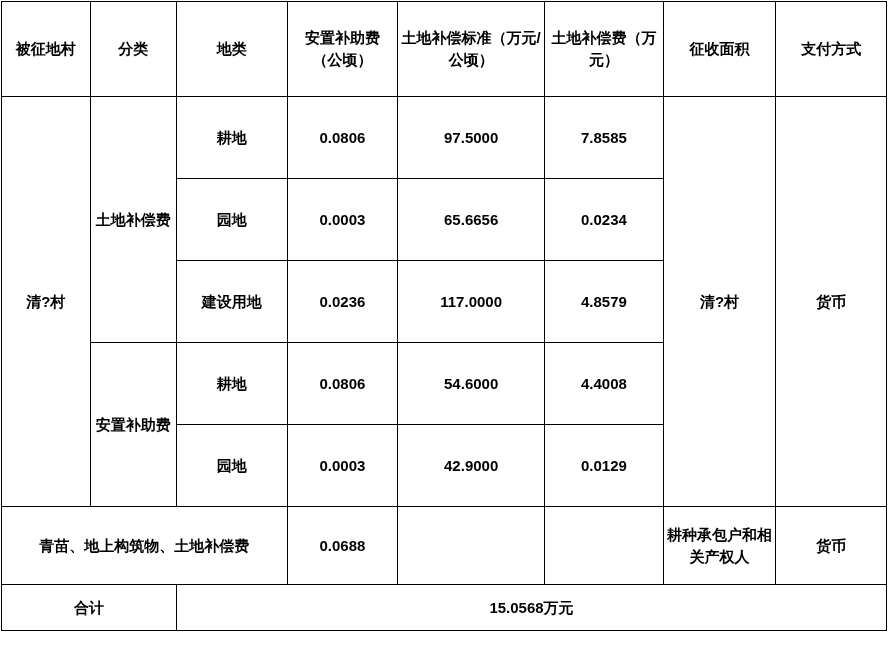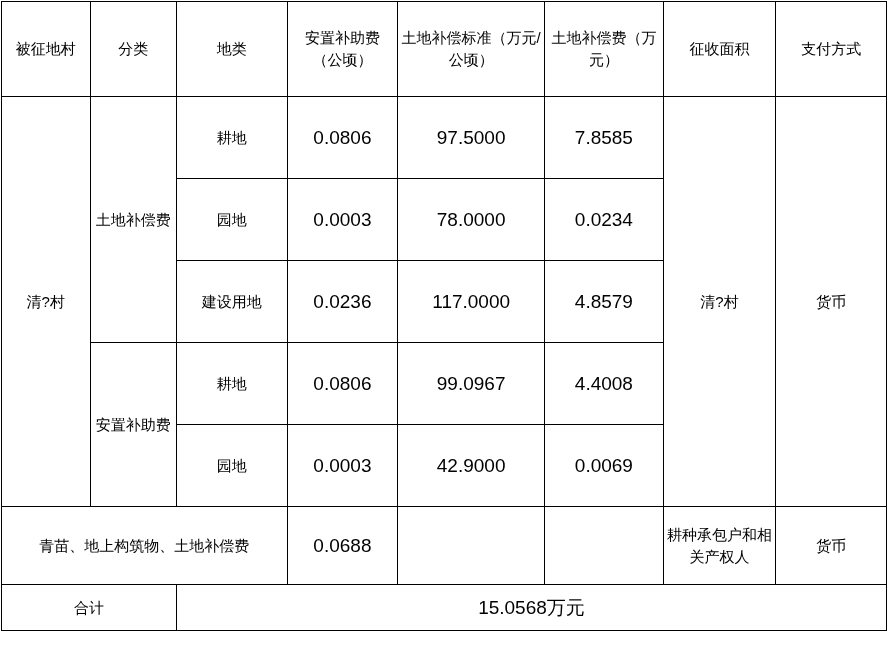--- a/index.html
+++ b/index.html
@@ -18,34 +18,35 @@
     height: 645px;
     position: relative;
     box-sizing: border-box;
   }
   table.comp {
     border-collapse: collapse;
     table-layout: fixed;
     width: 886px;
     margin: 1px 0 0 1px;
     font-size: 15px;
+    font-weight: bold;
   }
   table.comp td {
     border: 1px solid #000000;
     text-align: center;
     vertical-align: middle;
     padding: 4px 3px;
     line-height: 1.45;
     word-break: break-all;
   }
   .hdr {
     font-size: 15px;
   }
   .num {
-    font-size: 19px;
+    font-size: 15px;
   }
   .tall-head td { height: 86px; }
   .rowline { height: 82px; }
   .shortrow { height: 78px; }
   .wrap-tight { padding-left: 6px; padding-right: 6px; }
 </style>
 </head>
 <body>
 
 <div class="sheet">
@@ -79,44 +80,44 @@
         <td class="num">0.0806</td>
         <td class="num">97.5000</td>
         <td class="num">7.8585</td>
         <td rowspan="5">清?村</td>
         <td rowspan="5">货币</td>
       </tr>
 
       <tr class="rowline">
         <td>园地</td>
         <td class="num">0.0003</td>
-        <td class="num">78.0000</td>
+        <td class="num">65.6656</td>
         <td class="num">0.0234</td>
       </tr>
 
       <tr class="rowline">
         <td>建设用地</td>
         <td class="num">0.0236</td>
         <td class="num">117.0000</td>
         <td class="num">4.8579</td>
       </tr>
 
       <tr class="rowline">
         <td rowspan="2">安置补助费</td>
         <td>耕地</td>
         <td class="num">0.0806</td>
-        <td class="num">99.0967</td>
+        <td class="num">54.6000</td>
         <td class="num">4.4008</td>
       </tr>
 
       <tr class="rowline">
         <td>园地</td>
         <td class="num">0.0003</td>
         <td class="num">42.9000</td>
-        <td class="num">0.0069</td>
+        <td class="num">0.0129</td>
       </tr>
 
       <tr class="shortrow">
         <td colspan="3" class="wrap-tight">青苗、地上构筑物、土地补偿费</td>
         <td class="num">0.0688</td>
         <td class="num"></td>
         <td class="num"></td>
         <td class="wrap-tight">耕种承包户和相关产权人</td>
         <td>货币</td>
       </tr>

